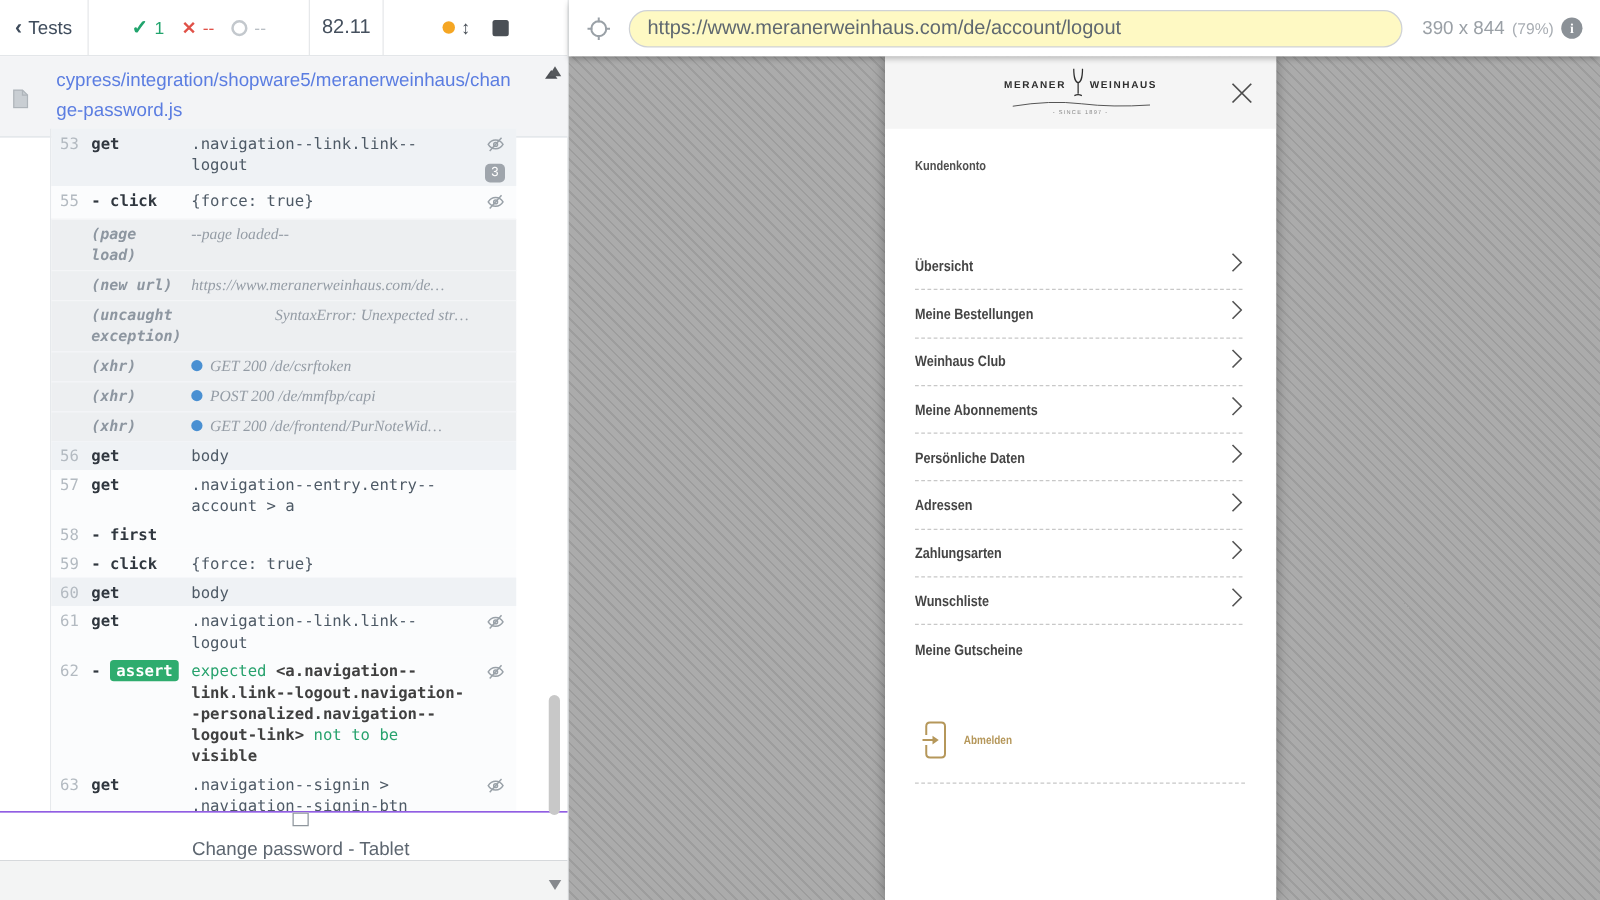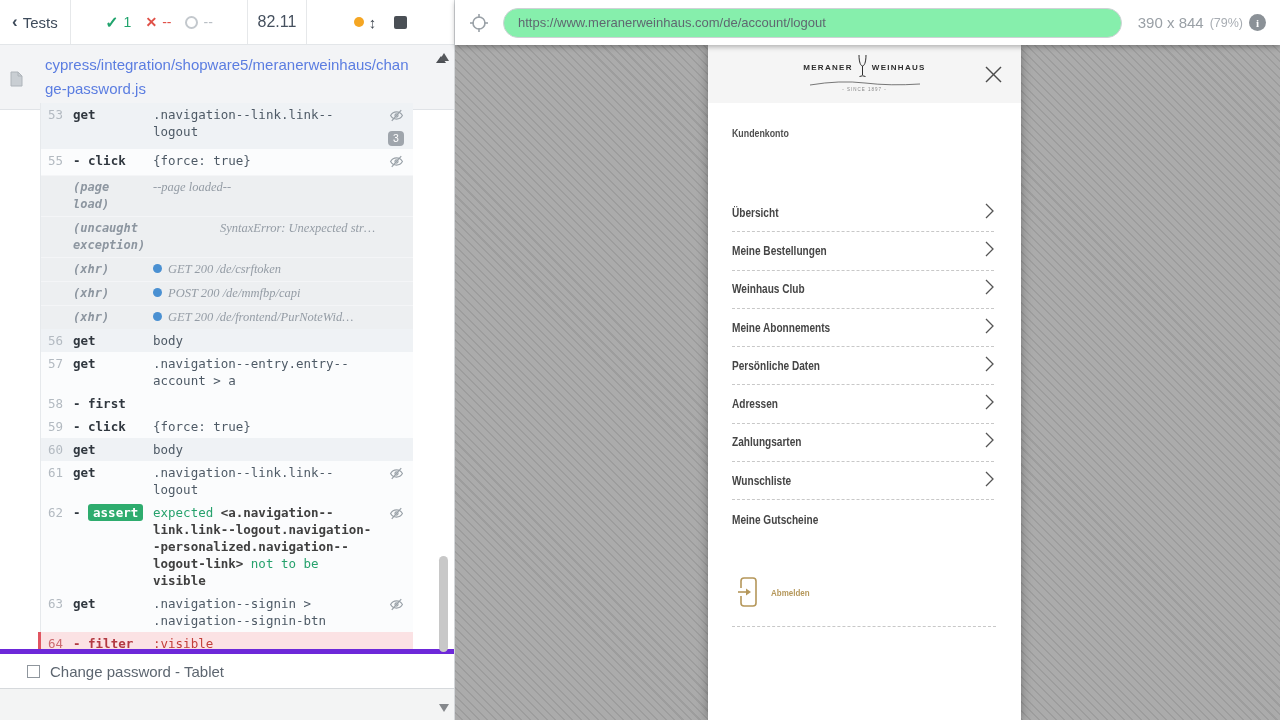--- a/index.html
+++ b/index.html
@@ -63,22 +63,22 @@
            padding:0 5px; border-radius:4px; font-family:"Liberation Sans", sans-serif; }
   .assert-chip { background:#2eac6e; color:#fff; padding:0 5px; border-radius:3px;
                  font-weight:bold; display:inline-block; }
   .green { color:#27a26d; } .green.b { font-weight:bold; color:#404040; }
   .xhr-dot { display:inline-block; width:9px; height:9px; border-radius:50%;
              background:#4a90d2; margin-right:6px; }
   .eye-ic { display:inline-block; }
 
   
   .runner-footer { position:absolute; left:0; bottom:31px; width:100%; height:40px;
-                   background:#fff; border-bottom:1px solid #d6d9dc; border-top:5px solid #6d28d9;
-                   display:flex; align-items:center; padding-left:27px; gap:10px; }
+                   background:#fff; border-bottom:1px solid #d6d9dc; border-top:1px solid #6d28d9;
+                   display:flex; align-items:center; padding-left:27px; gap:10px;flex-direction:column; }
   .cb { width:13px; height:13px; border:1px solid #8f969d; background:#fff; display:inline-block; }
   .runner-footer span.lbl { font-size:15px; color:#5d6670; }
   .footer-strip { position:absolute; left:0; bottom:0; width:100%; height:31px; background:#f3f4f4; }
 
   
   .l-scroll { position:absolute; right:4px; top:45px; bottom:0; width:12px; }
   .tri-up { position:absolute; top:8px; left:1px; width:0; height:0;
             border-left:5px solid transparent; border-right:5px solid transparent;
             border-bottom:8px solid #55585c; }
   .l-thumb { position:absolute; top:511px; left:1px; width:9px; height:96px;
@@ -86,22 +86,22 @@
   .tri-down { position:absolute; bottom:8px; left:1px; width:0; height:0;
               border-left:5px solid transparent; border-right:5px solid transparent;
               border-top:8px solid #85888c; }
 
   
   #right-panel { position:absolute; left:455px; top:0; width:825px; height:720px; }
   .browser-bar { position:relative; z-index:3; height:45px; background:#fff;
                  display:flex; align-items:center; padding:0 14px;
                  box-shadow:0 2px 5px rgba(0,0,0,0.28); }
   .url-pill { flex:1; height:30px; margin:0 16px 0 14px; border:1px solid #cfd2d6;
-              border-radius:15px; background:#86efac; display:flex; align-items:center;
-              padding-left:14px; font-size:13px; color:#5f6870; cursor:text; }
+              border-radius:15px; background:#fef9c3; display:flex; align-items:center;
+              padding-left:14px; font-size:16px; color:#5f6870; cursor:text; }
   .size-group { display:flex; align-items:center; gap:6px; white-space:nowrap; }
   .size-txt { font-size:15px; color:#9aa0a6; }
   .zoom-txt { font-size:12.5px; color:#a8adb3; }
   .info-ic { width:17px; height:17px; border-radius:50%; background:#8b9197; color:#fff;
              font-size:11px; font-weight:bold; display:flex; align-items:center;
              justify-content:center; font-family:"Liberation Serif", serif; }
 
   .stage { position:absolute; left:0; top:45px; width:825px; height:675px;
            background:repeating-linear-gradient(45deg,#ababab 0 4.5px,#9d9d9d 4.5px 6px); }
 
@@ -201,20 +201,26 @@
           </div>
         </div>
         <div class="log-row event">
           <span class="col-num"></span>
           <span class="col-name ev">(page load)</span>
           <div class="col-msg ev">--page loaded--</div>
           <div class="col-icons"></div>
         </div>
         <div class="log-row event">
           <span class="col-num"></span>
+          <span class="col-name ev">(new url)</span>
+          <div class="col-msg ev">https://www.meranerweinhaus.com/de…</div>
+          <div class="col-icons"></div>
+        </div>
+        <div class="log-row event">
+          <span class="col-num"></span>
           <span class="col-name ev">(uncaught exception)</span>
           <div class="col-msg ev right">SyntaxError: Unexpected str…</div>
           <div class="col-icons"></div>
         </div>
         <div class="log-row event">
           <span class="col-num"></span>
           <span class="col-name ev">(xhr)</span>
           <div class="col-msg ev"><span class="xhr-dot"></span>GET 200 /de/csrftoken</div>
           <div class="col-icons"></div>
         </div>

